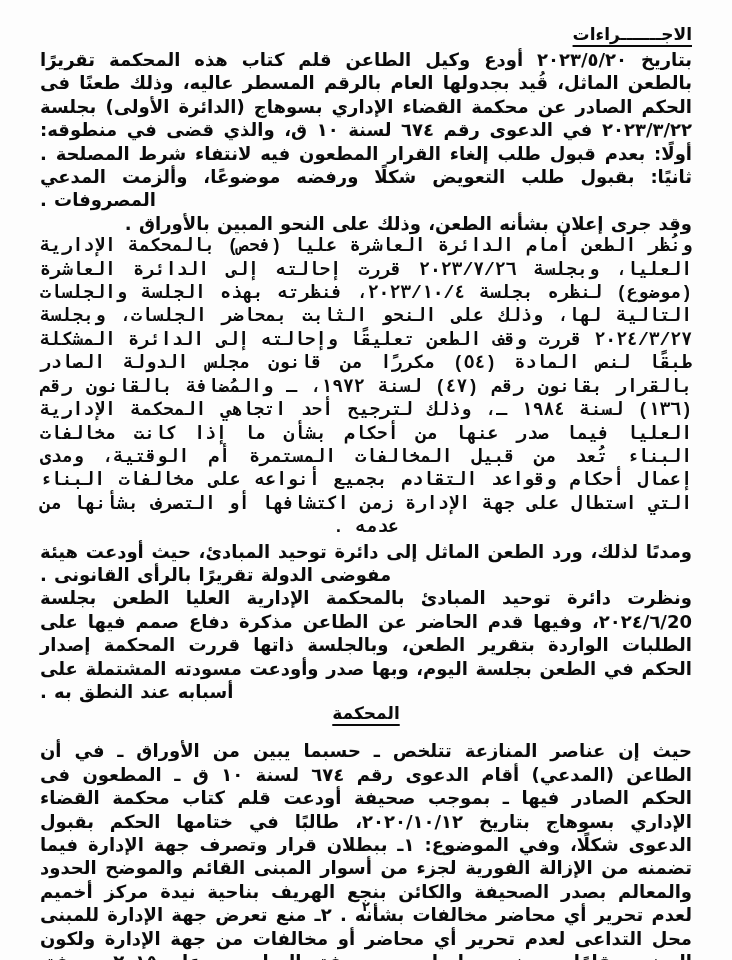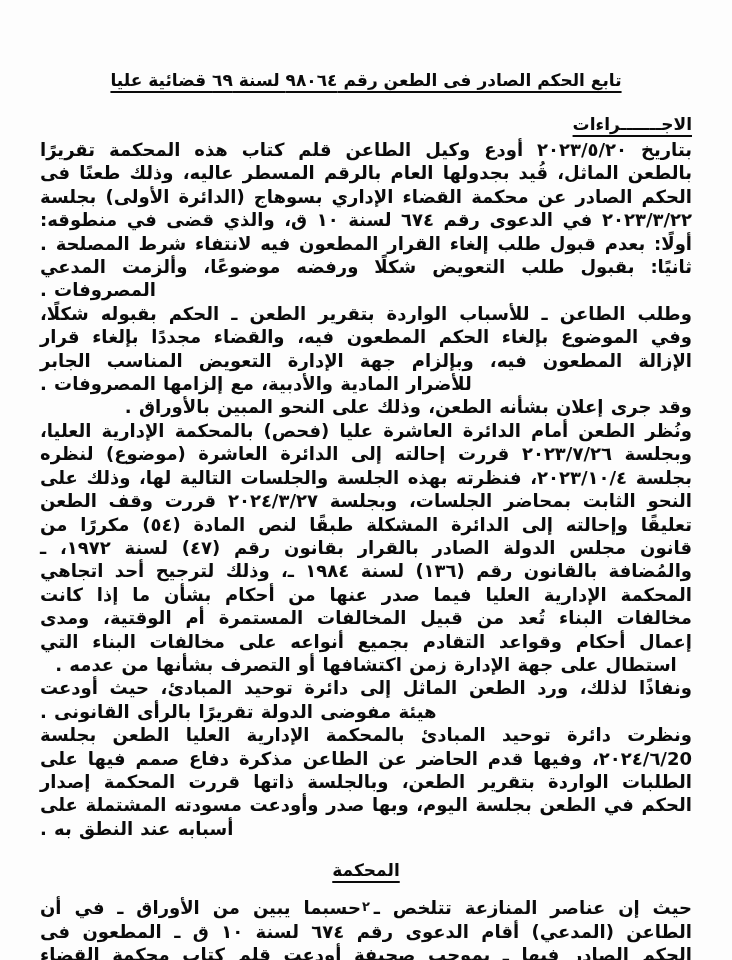--- a/index.html
+++ b/index.html
@@ -37,70 +37,66 @@
   .sec-heading {
     font-size: 17px;
     font-weight: bold;
   }
   .sec-heading.procedures {
     margin-top: 24px;
     margin-bottom: 4px;
     text-align: right;
   }
   .sec-heading.court {
-    margin: 20px 0 16px 0;
+    margin: 0 0 16px 0;
     text-align: center;
   }
   p.para {
     margin: 0;
     font-size: 18px;
     font-weight: bold;
     line-height: 23.4px;
     text-align: justify;
     word-spacing: 1px;
   }
   .ll-left   { text-align-last: left; }
   .ll-right  { text-align-last: right; }
-  .ll-center { text-align-last: center; }
+  .ll-center { text-align-last: center; font-family: Liberation Mono, monospace; }
   .ll-just   { text-align-last: justify; }
   .page-num {
     position: absolute;
     bottom: 46px;
     left: 0;
     right: 0;
     text-align: center;
     font-size: 13px;
     font-weight: bold;
     color: #111;
   }
 </style>
 </head>
 <body>
 
 <div class="page">
   <div class="content">
 
-    <div class="doc-title">
-      <span class="underlined">تابع الحكم الصادر فى الطعن رقم ٩٨٠٦٤ لسنة ٦٩ قضائية عليا</span>
-    </div>
 
     <div class="sec-heading procedures">
       <span class="underlined">الاجـــــــراءات</span>
     </div>
 
     <p class="para ll-left">بتاريخ ٢٠٢٣/٥/٢٠ أودع وكيل الطاعن قلم كتاب هذه المحكمة تقريرًا بالطعن الماثل، قُيد بجدولها العام بالرقم المسطر عاليه، وذلك طعنًا فى الحكم الصادر عن محكمة القضاء الإداري بسوهاج (الدائرة الأولى) بجلسة ٢٠٢٣/٣/٢٢ في الدعوى رقم ٦٧٤ لسنة ١٠ ق، والذي قضى في منطوقه: أولًا: بعدم قبول طلب إلغاء القرار المطعون فيه لانتفاء شرط المصلحة . ثانيًا: بقبول طلب التعويض شكلًا ورفضه موضوعًا، وألزمت المدعي المصروفات .</p>
 
-    <p class="para ll-left">وطلب الطاعن ـ للأسباب الواردة بتقرير الطعن ـ الحكم بقبوله شكلًا، وفي الموضوع بإلغاء الحكم المطعون فيه، والقضاء مجددًا بإلغاء قرار الإزالة المطعون فيه، وبإلزام جهة الإدارة التعويض المناسب الجابر للأضرار المادية والأدبية، مع إلزامها المصروفات .</p>
 
     <p class="para ll-right">وقد جرى إعلان بشأنه الطعن، وذلك على النحو المبين بالأوراق .</p>
 
 
     <p class="para ll-center">ونُظر الطعن أمام الدائرة العاشرة عليا (فحص) بالمحكمة الإدارية العليا، وبجلسة ٢٠٢٣/٧/٢٦ قررت إحالته إلى الدائرة العاشرة (موضوع) لنظره بجلسة ٢٠٢٣/١٠/٤، فنظرته بهذه الجلسة والجلسات التالية لها، وذلك على النحو الثابت بمحاضر الجلسات، وبجلسة ٢٠٢٤/٣/٢٧ قررت وقف الطعن تعليقًا وإحالته إلى الدائرة المشكلة طبقًا لنص المادة (٥٤) مكررًا من قانون مجلس الدولة الصادر بالقرار بقانون رقم (٤٧) لسنة ١٩٧٢، ـ والمُضافة بالقانون رقم (١٣٦) لسنة ١٩٨٤ ـ، وذلك لترجيح أحد اتجاهي المحكمة الإدارية العليا فيما صدر عنها من أحكام بشأن ما إذا كانت مخالفات البناء تُعد من قبيل المخالفات المستمرة أم الوقتية، ومدى إعمال أحكام وقواعد التقادم بجميع أنواعه على مخالفات البناء التي استطال على جهة الإدارة زمن اكتشافها أو التصرف بشأنها من عدمه .</p>
 
-    <p class="para ll-left">ونفاذًا لذلك، ورد الطعن الماثل إلى دائرة توحيد المبادئ، حيث أودعت هيئة مفوضى الدولة تقريرًا بالرأى القانونى .</p>
+    <p class="para ll-left">ومدىًا لذلك، ورد الطعن الماثل إلى دائرة توحيد المبادئ، حيث أودعت هيئة مفوضى الدولة تقريرًا بالرأى القانونى .</p>
 
     <p class="para ll-left">ونظرت دائرة توحيد المبادئ بالمحكمة الإدارية العليا الطعن بجلسة ٢٠٢٤/٦/20، وفيها قدم الحاضر عن الطاعن مذكرة دفاع صمم فيها على الطلبات الواردة بتقرير الطعن، وبالجلسة ذاتها قررت المحكمة إصدار الحكم في الطعن بجلسة اليوم، وبها صدر وأودعت مسودته المشتملة على أسبابه عند النطق به .</p>
 
     <div class="sec-heading court">
       <span class="underlined">المحكمة</span>
     </div>
 
 
     <p class="para ll-just">حيث إن عناصر المنازعة تتلخص ـ حسبما يبين من الأوراق ـ في أن الطاعن (المدعي) أقام الدعوى رقم ٦٧٤ لسنة ١٠ ق ـ المطعون فى الحكم الصادر فيها ـ بموجب صحيفة أودعت قلم كتاب محكمة القضاء الإداري بسوهاج بتاريخ ٢٠٢٠/١٠/١٢، طالبًا في ختامها الحكم بقبول الدعوى شكلًا، وفي الموضوع: ١ـ ببطلان قرار وتصرف جهة الإدارة فيما تضمنه من الإزالة الفورية لجزء من أسوار المبنى القائم والموضح الحدود والمعالم بصدر الصحيفة والكائن بنجع الهريف بناحية نيدة مركز أخميم لعدم تحرير أي محاضر مخالفات بشأنه . ٢ـ منع تعرض جهة الإدارة للمبنى محل التداعى لعدم تحرير أي محاضر أو مخالفات من جهة الإدارة ولكون المبنى مقامًا من زمن طويل، وبه مرفق المياه من عام ٢٠١٥ ومرفق الكهرباء من عام</p>
 

